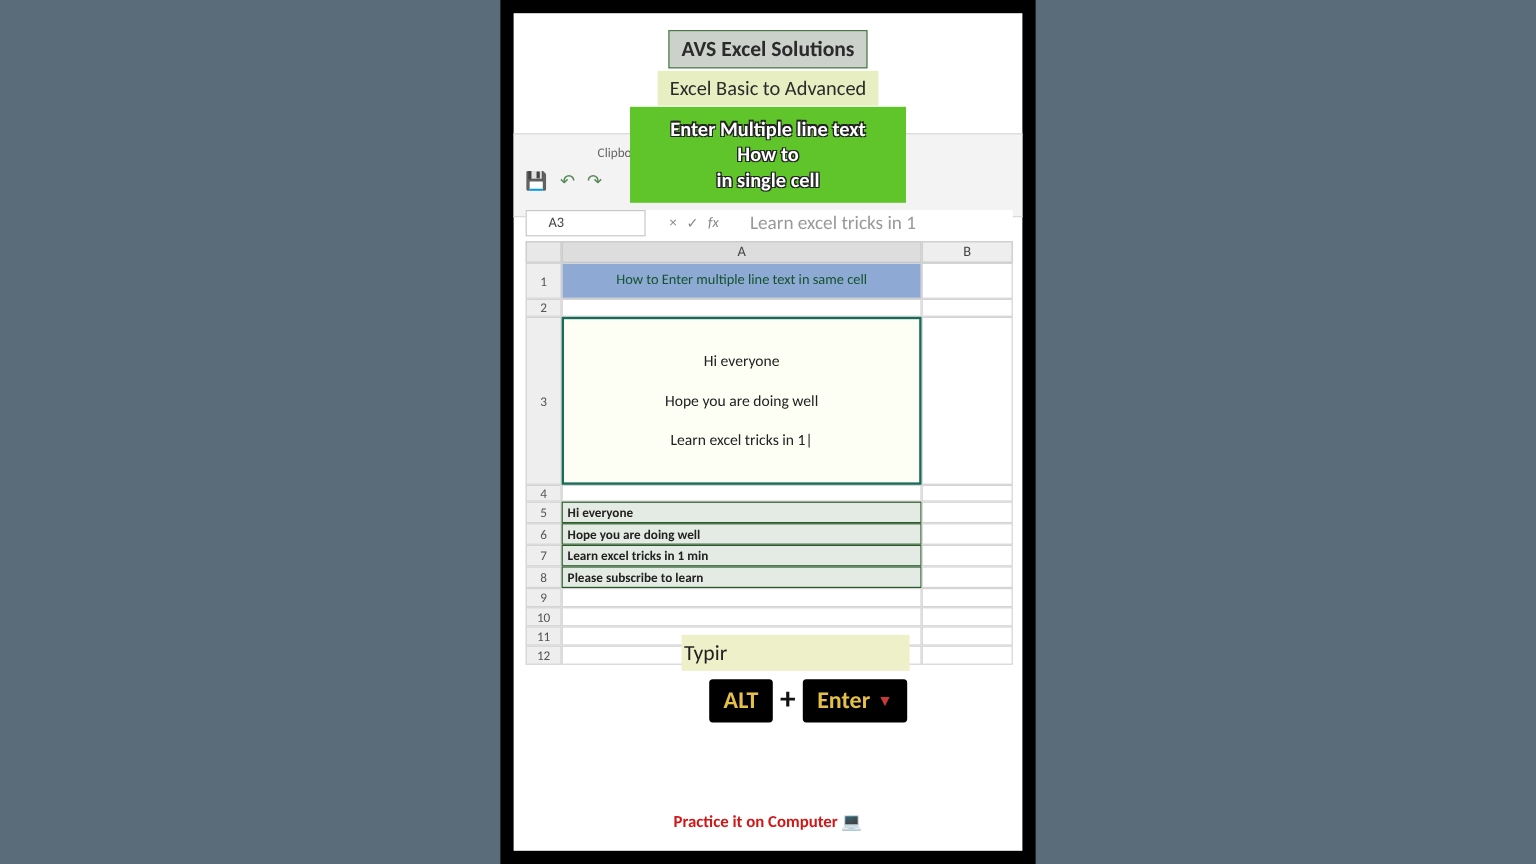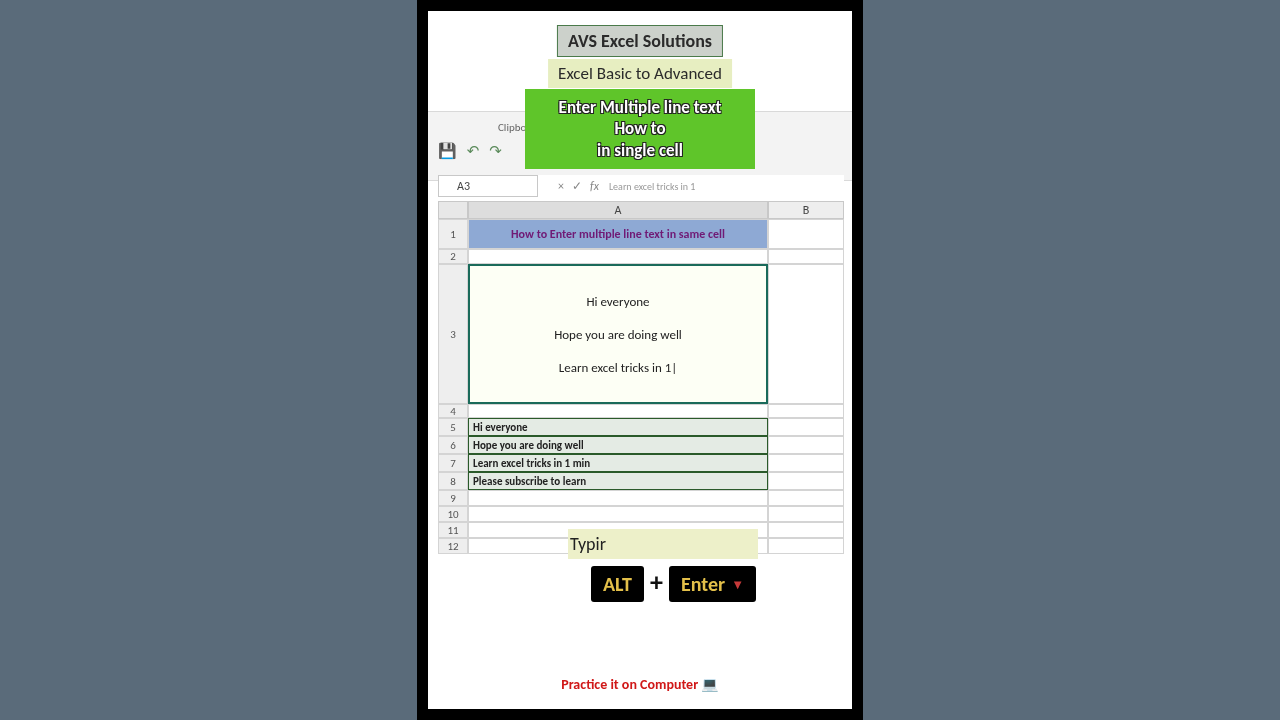--- a/index.html
+++ b/index.html
@@ -100,21 +100,21 @@
   }
   .namebox {
     width: 100px; height: 22px;
     border: 1px solid #c8c8c8;
     padding-left: 18px;
     line-height: 20px;
     background: #fff;
   }
   .fbar-btns { display: flex; margin-left: 20px; gap: 8px; color: #888; }
   .fbar-btns .fx { font-style: italic; }
-  .formula-text { margin-left: 10px; color: #999; font-size: 10px; }
+  .formula-text { margin-left: 26px; color: #999; font-size: 16px; }
 
   
   .colhdr {
     position: absolute;
     top: 190px; left: 10px; right: 8px; height: 18px;
     display: flex;
     z-index: 6;
   }
   .corner { width: 30px; background: #e8e8e8; border: 1px solid #c8c8c8; }
   .colA { flex: 0 0 300px; background: #ddd; border: 1px solid #c8c8c8; text-align: center; font-size: 12px; line-height: 16px; color: #444; }
@@ -136,22 +136,22 @@
     color: #555;
     display: flex; align-items: center; justify-content: center;
   }
   .cellA { width: 300px; border: 1px solid #d4d4d4; font-size: 12px; padding: 0 4px; display: flex; align-items: center; }
   .cellB { flex: 1; border: 1px solid #d4d4d4; }
 
   
   .r1 { height: 30px; }
   .r1 .cellA {
     background: #8ea9d4;
-    color: #701a75;
-    font-weight: bold;
+    color: #14532d;
+    font-weight: normal;
     justify-content: center;
     font-size: 12px;
     text-align: right;
   }
   .r2 { height: 15px; }
   .r3 { height: 140px; }
   .r3 .cellA {
     background: #fdfff5;
     border: 2px solid #1a6a5a;
     flex-direction: column;

